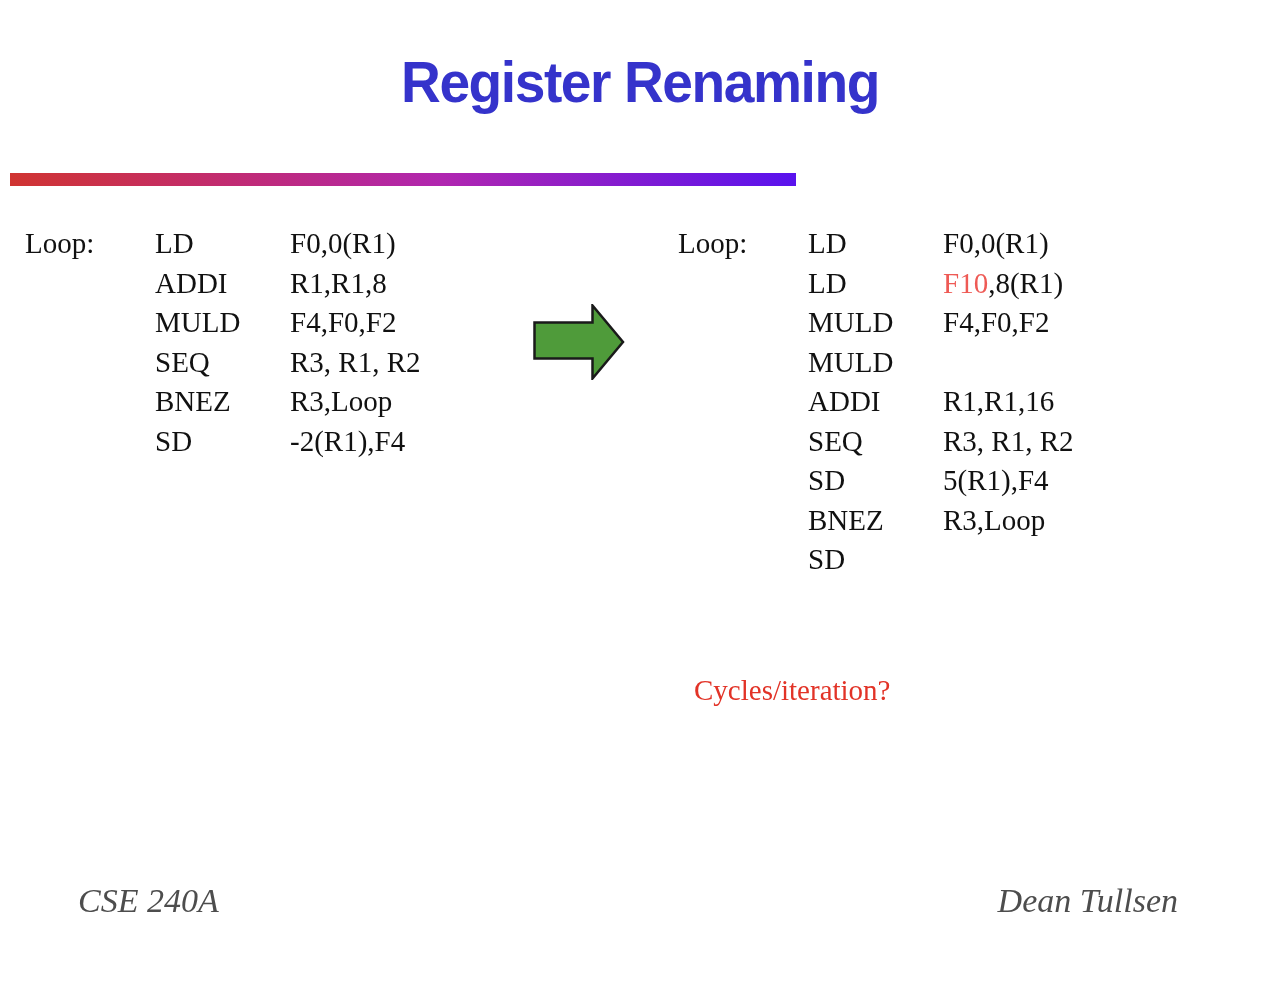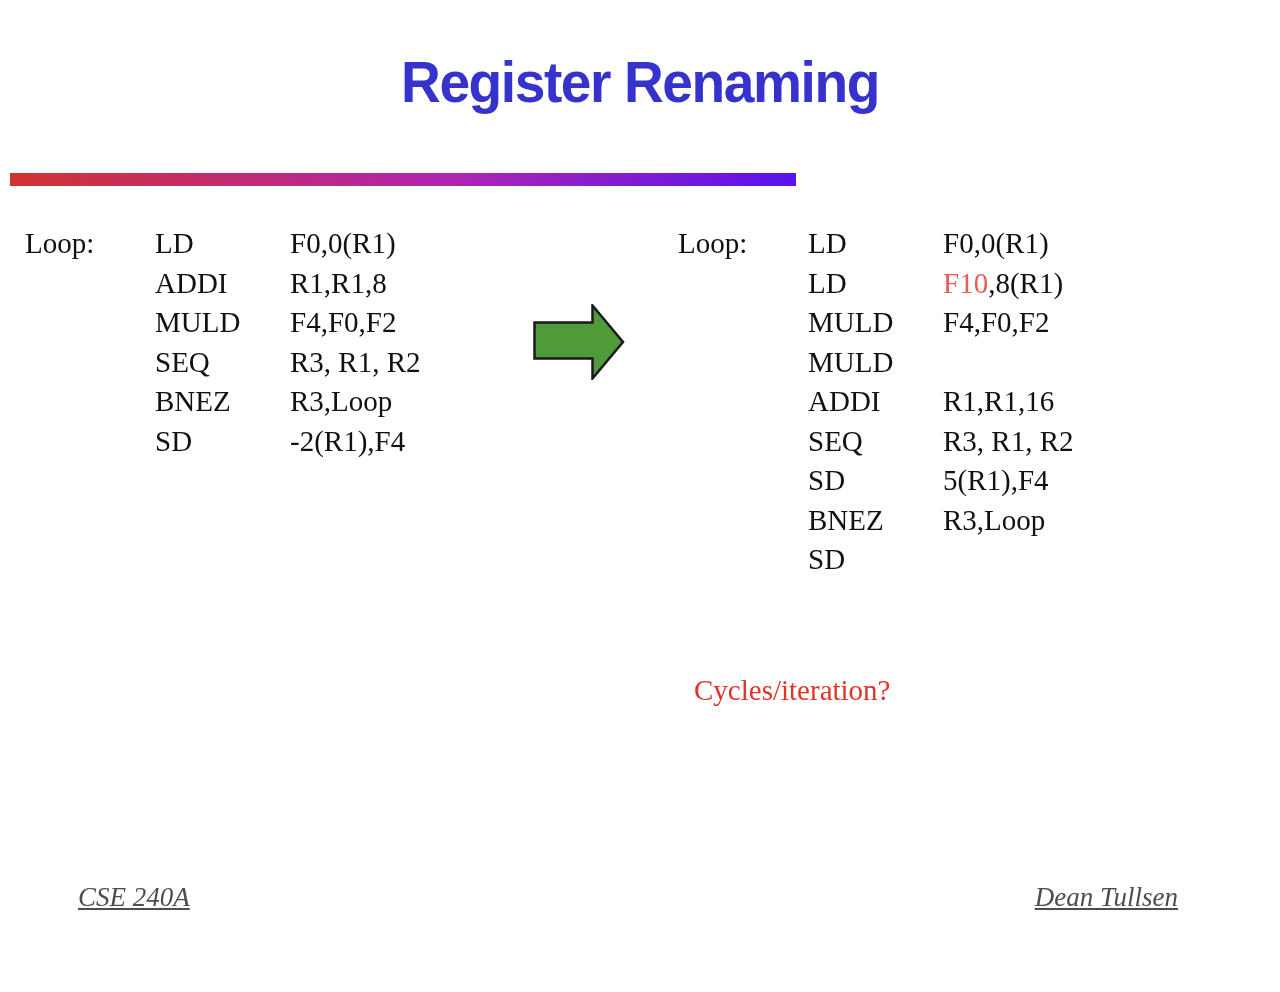--- a/index.html
+++ b/index.html
@@ -68,24 +68,23 @@
     position: absolute;
     left: 680px;
     top: 674px;
     font-size: 29px;
     color: var(--c-question_red, #e23327);
     margin-left: 14px;
   }
   .footer-left, .footer-right {
     position: absolute;
     top: 882px;
-    font-size: 27px;
+    font-size: 34px;
     font-style: italic;
     color: var(--c-footer_gray, #4d4d4d);
-    text-decoration: underline;
   }
   .footer-left  { left: 78px; }
   .footer-right { right: 102px; }
 </style>
 </head>
 <body>
 
 <div class="slide">
 
   <div class="slide-title">Register Renaming</div>

